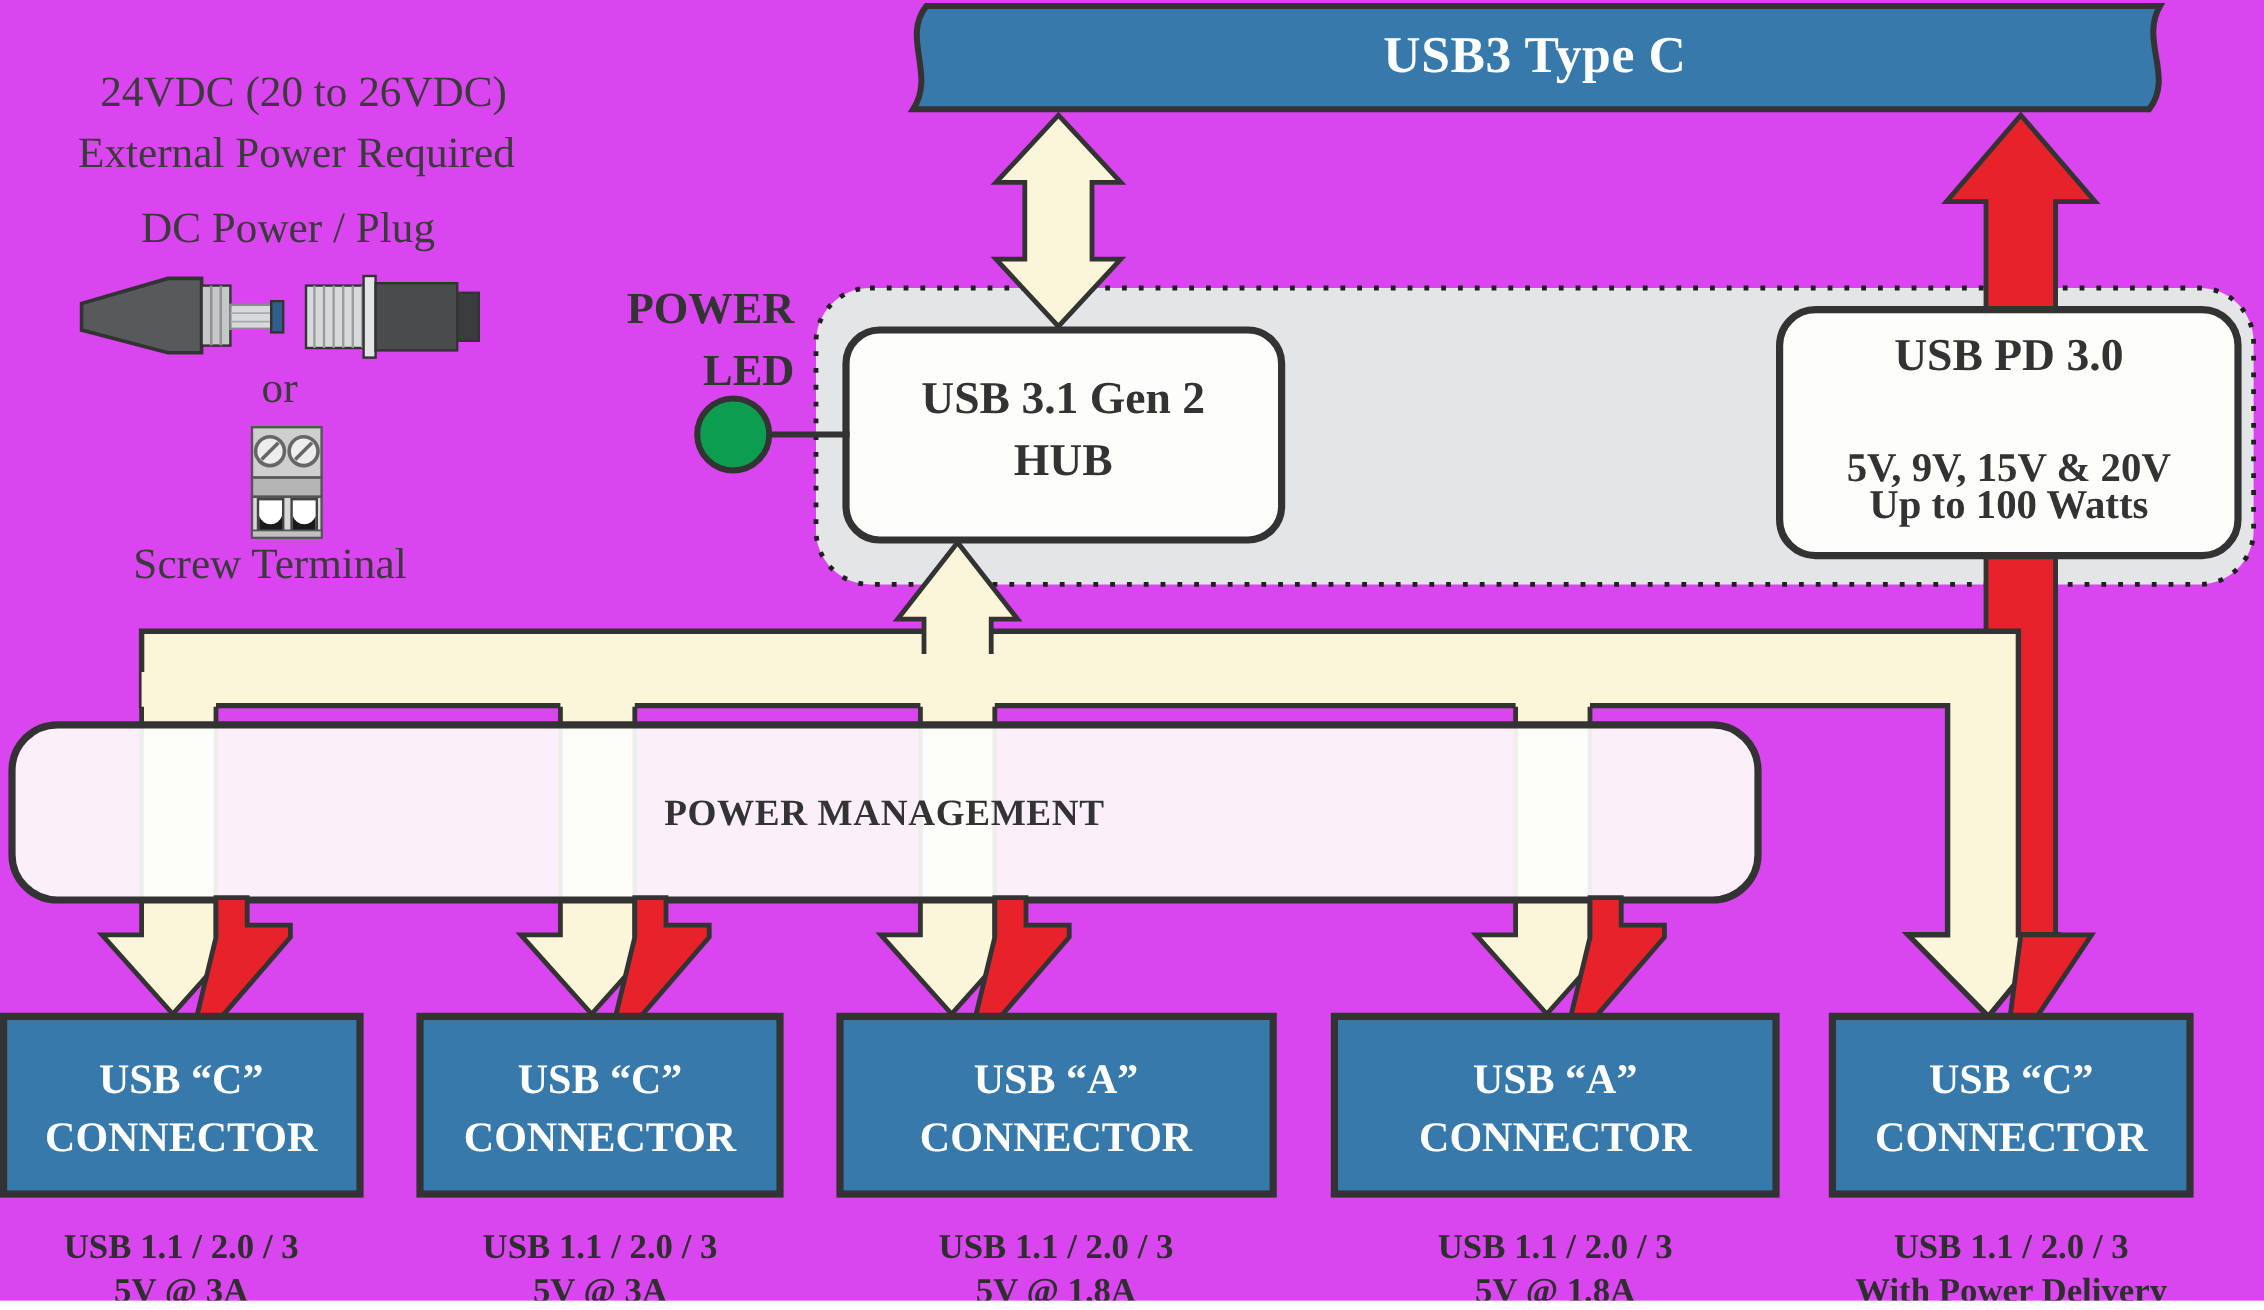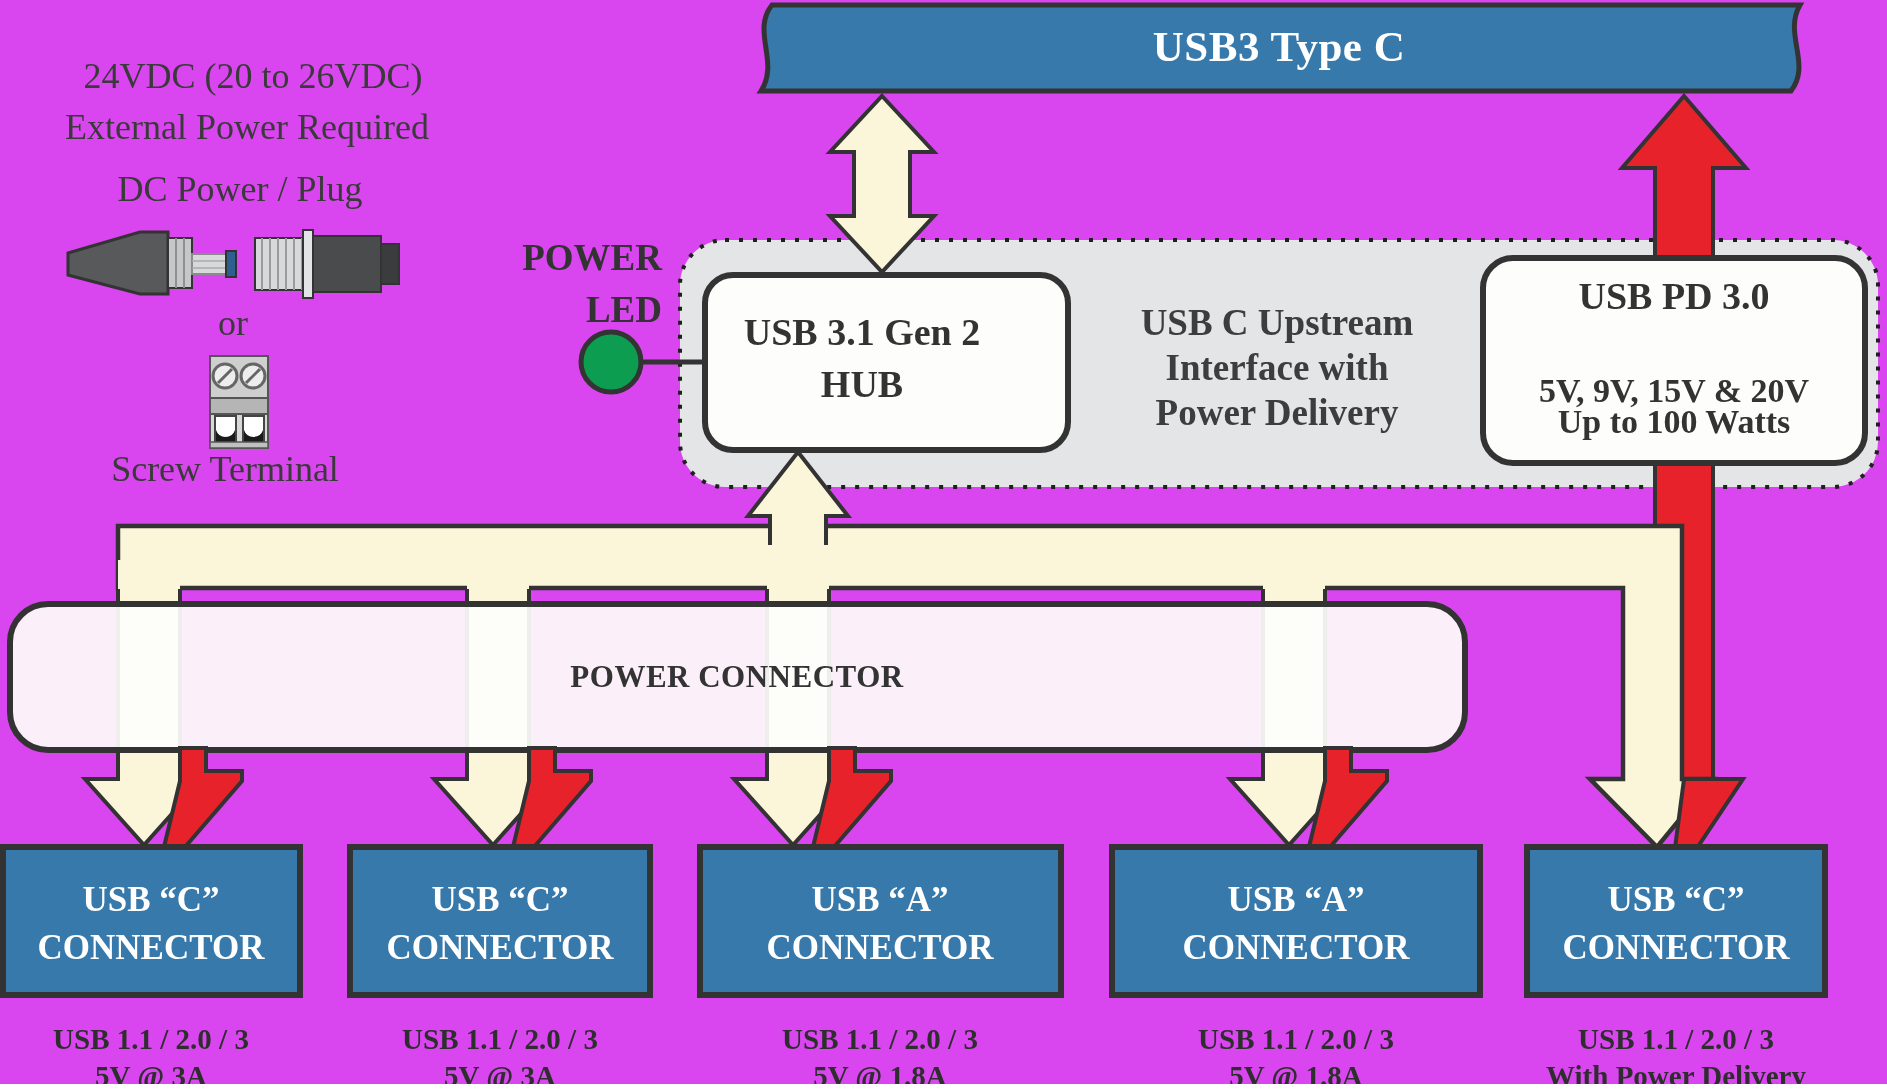--- a/index.html
+++ b/index.html
@@ -120,38 +120,33 @@
   <div class="txt note" style="left:233px;top:324px;">or</div>
   <div class="txt note" style="left:225px;top:470px;">Screw Terminal</div>
 
   <div class="txt pwled" style="left:662px;top:272px;">
     <div>POWER</div>
     <div>LED</div>
   </div>
 
   <div class="txt banner-title" style="left:1279px;top:47px;">USB3 Type C</div>
 
-  <div class="txt hub-line" style="left:862px;top:358px;">
+  <div class="txt hub-line" style="left:886px;top:358px;">
     <div>USB 3.1 Gen 2</div>
     <div>HUB</div>
   </div>
 
-  <div class="txt upstream" style="left:1277px;top:367px;">
-    <div>USB C Upstream</div>
-    <div>Interface with</div>
-    <div>Power Delivery</div>
-  </div>
 
   <div class="txt pd-title" style="left:1674px;top:297px;">USB PD 3.0</div>
   <div class="txt pd-sub" style="left:1674px;top:406px;">
     <div>5V, 9V, 15V &amp; 20V</div>
     <div>Up to 100 Watts</div>
   </div>
 
-  <div class="txt pm-label" style="left:737px;top:677px;">POWER CONNECTOR</div>
+  <div class="txt pm-label" style="left:737px;top:677px;">POWER MANAGEMENT</div>
 
   <div class="txt conn-title" style="left:151px;top:924px;">
     <div>USB “C”</div>
     <div>CONNECTOR</div>
   </div>
   <div class="txt conn-title" style="left:500px;top:924px;">
     <div>USB “C”</div>
     <div>CONNECTOR</div>
   </div>
   <div class="txt conn-title" style="left:880px;top:924px;">

